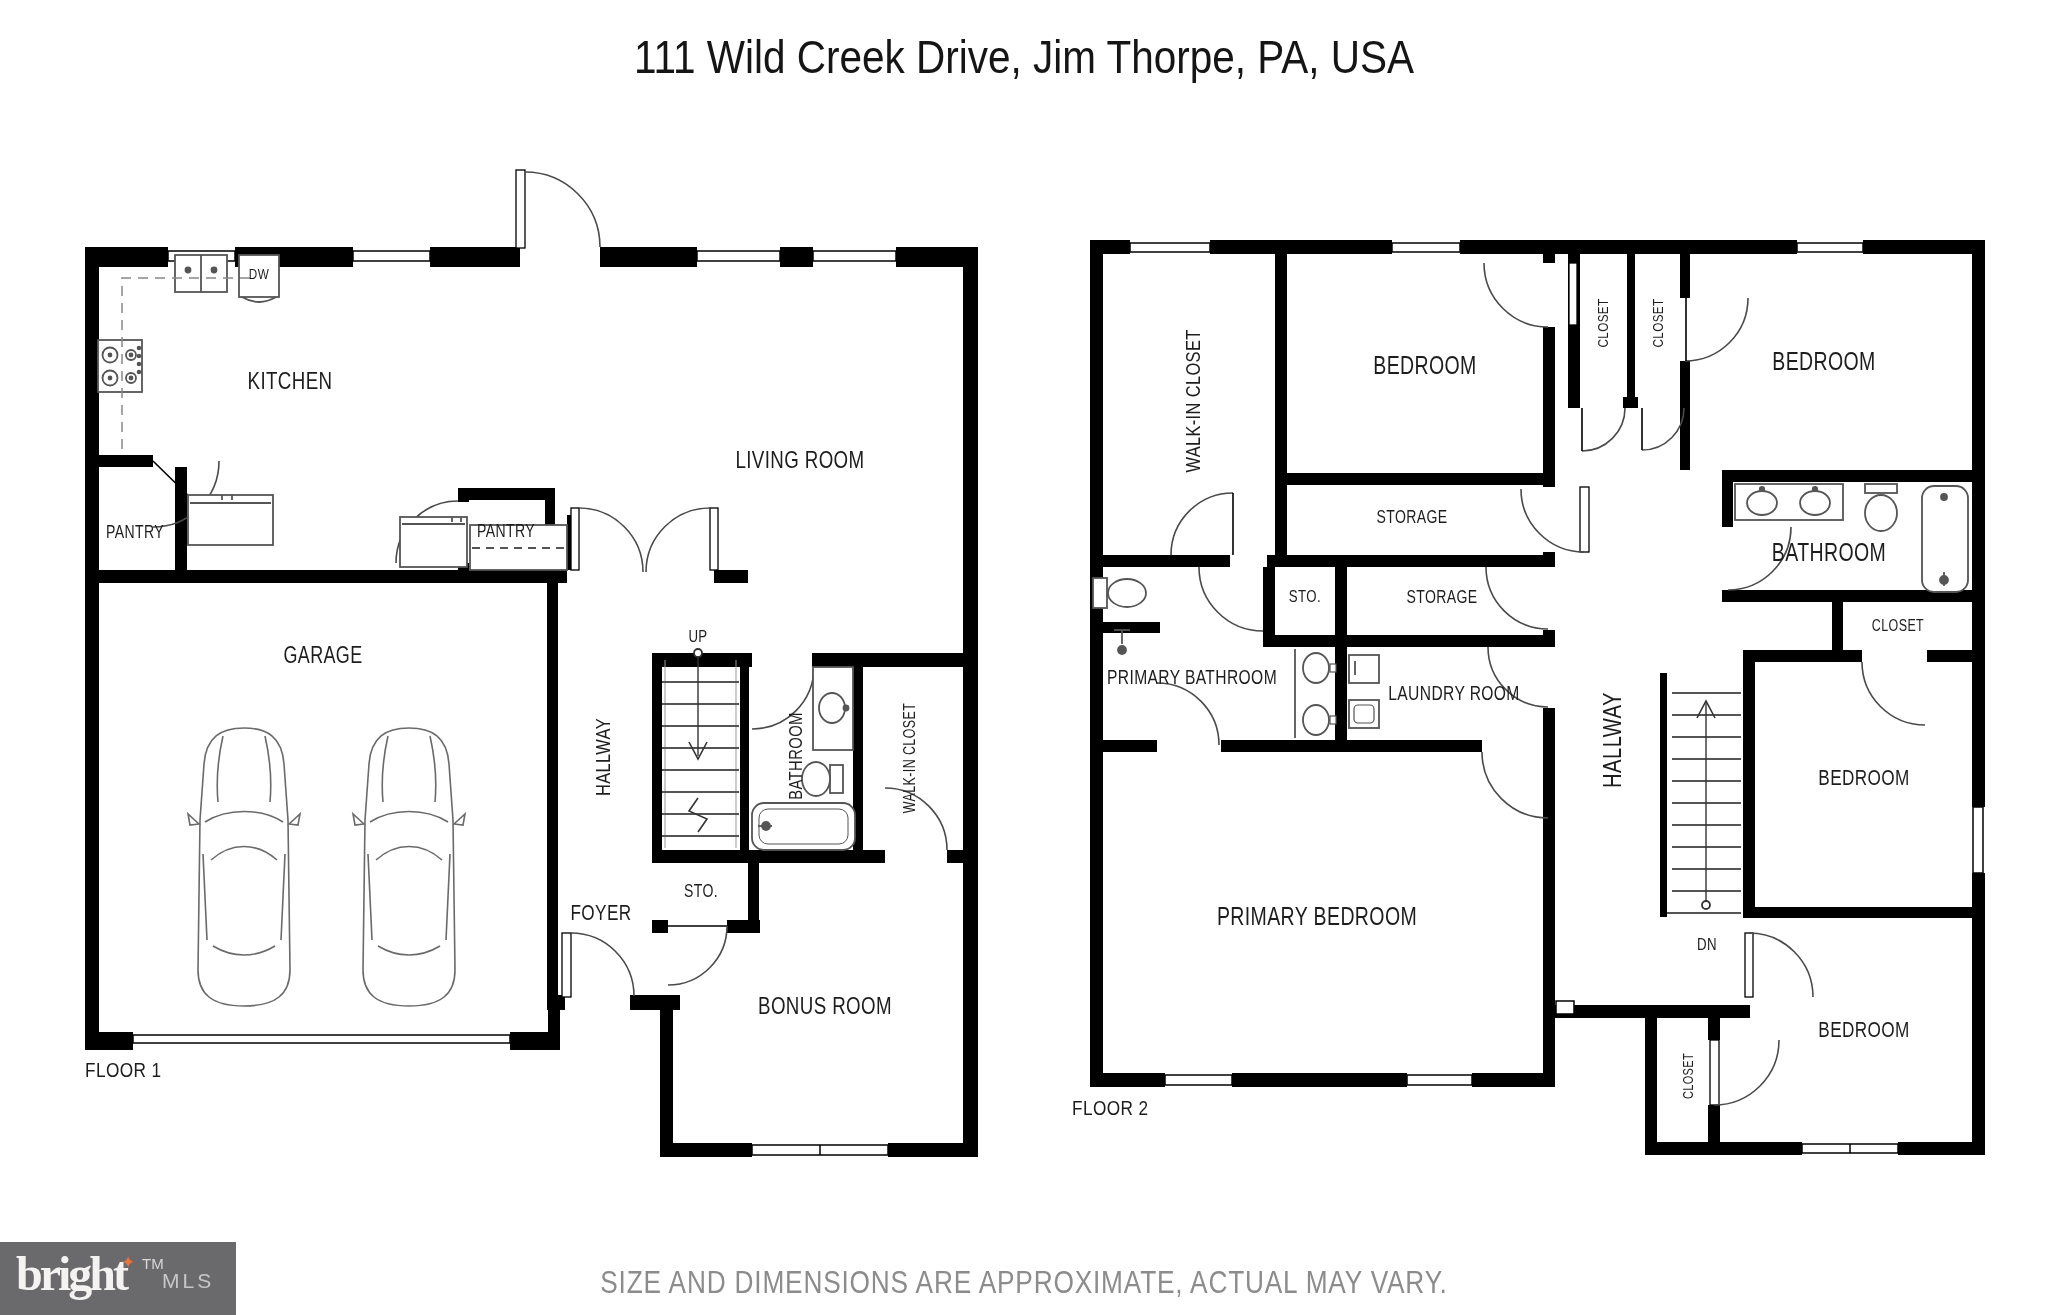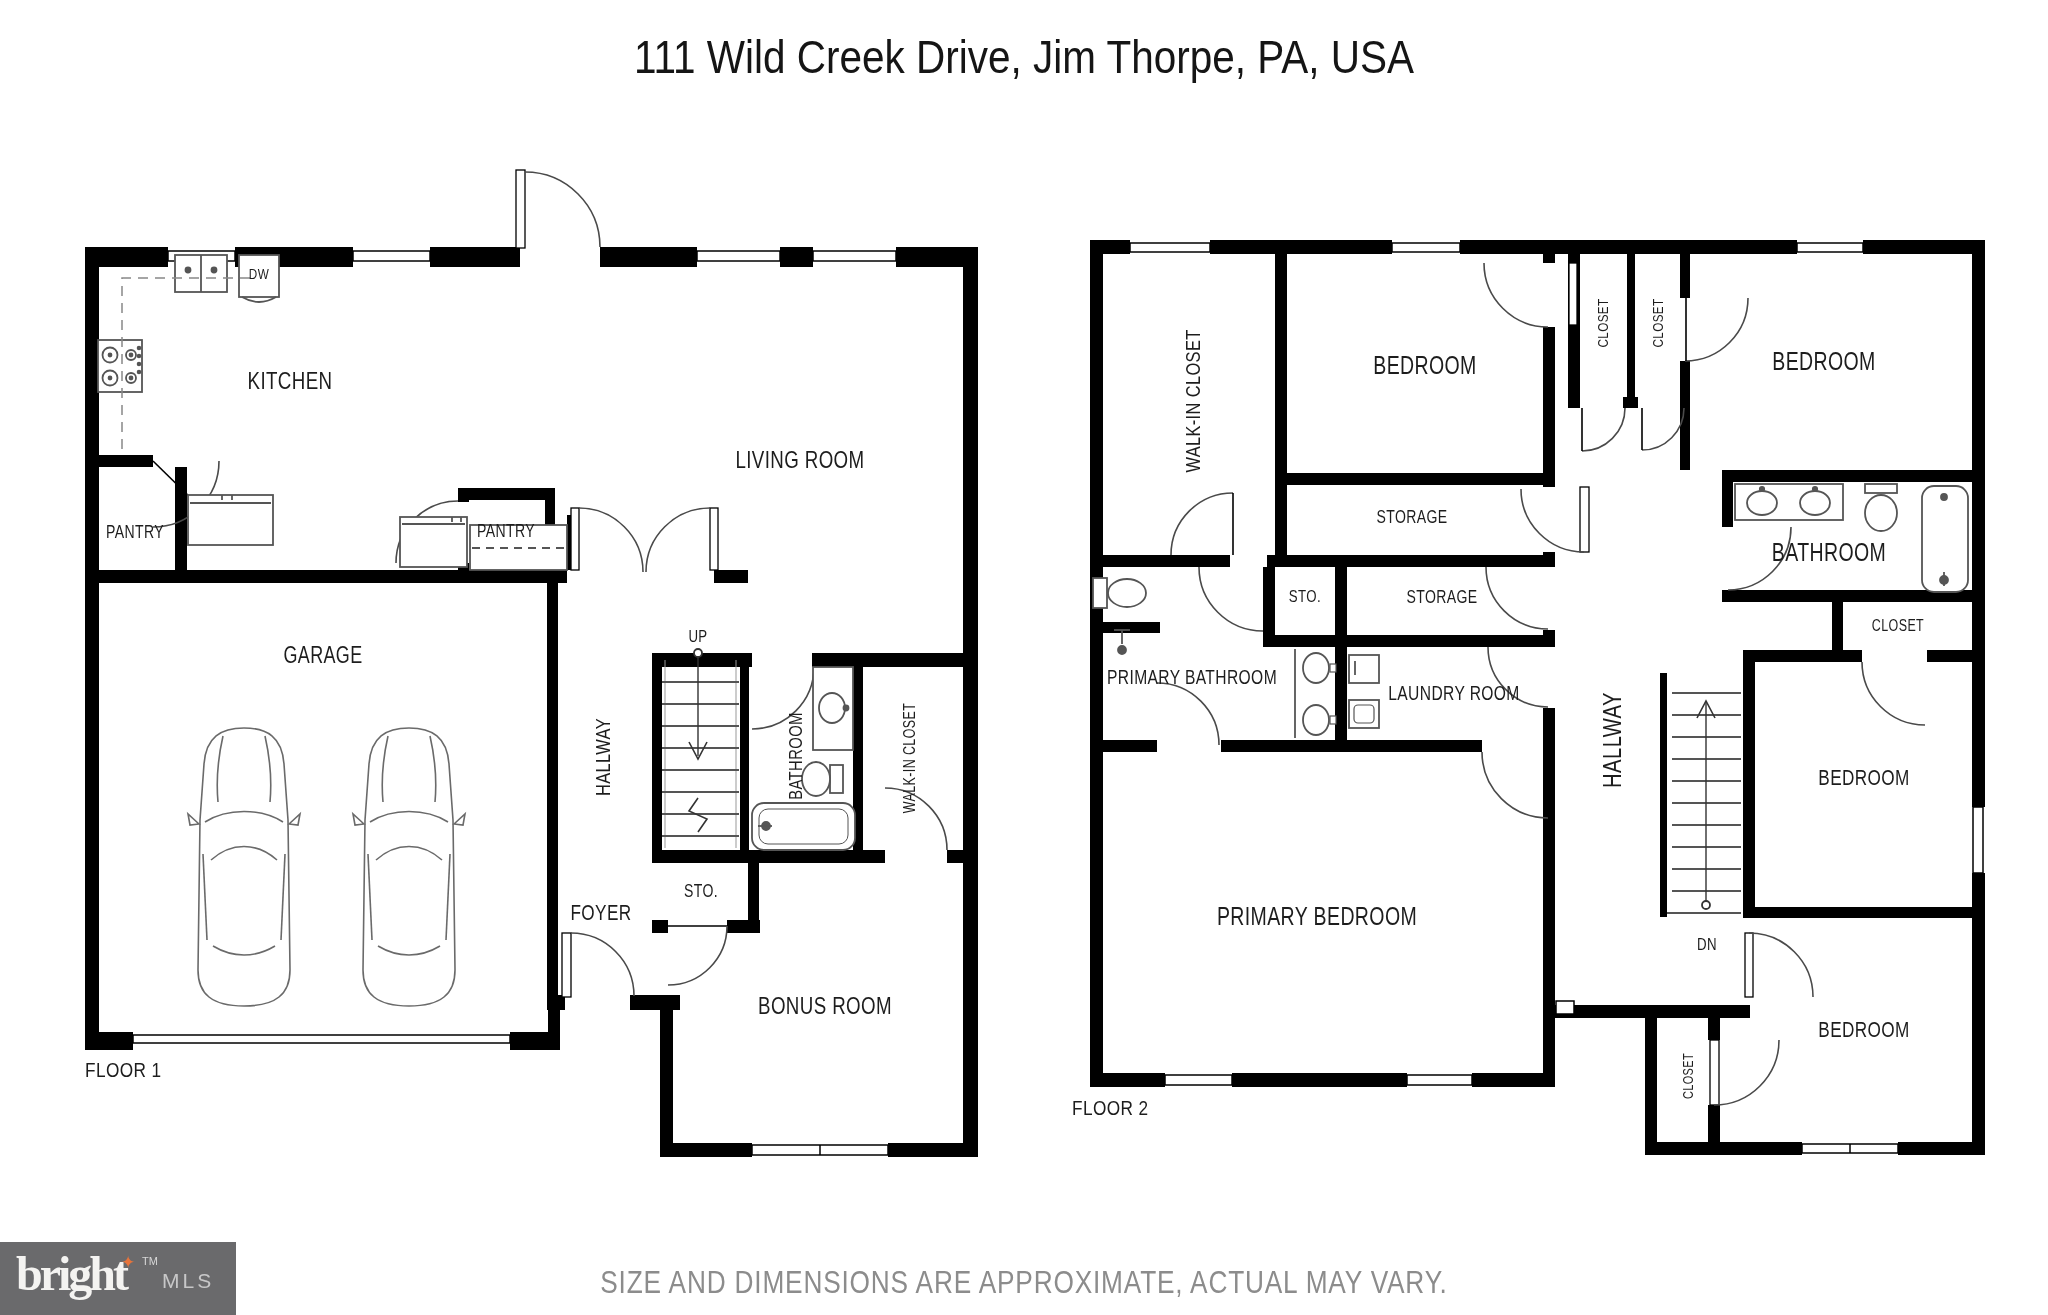--- a/index.html
+++ b/index.html
@@ -12,21 +12,21 @@
   .lbl.v{transform:translate(-50%,-50%) rotate(-90deg) scale(0.78,1);}
   .lbl.fl{transform:translate(0,-50%) scale(0.82,1);transform-origin:left center;}
   #title{position:absolute;left:50%;top:57px;transform:translate(-50%,-50%) scale(0.88,1);
          font-size:46px;color:#151515;white-space:nowrap;}
   #disclaimer{position:absolute;left:50%;top:1282px;transform:translate(-50%,-50%) scale(0.82,1);
          font-size:32px;color:#8c8c8c;white-space:nowrap;letter-spacing:1px;}
   #logo{position:absolute;left:0;top:1242px;width:236px;height:73px;background:#6a6a6c;}
   #logo .word{position:absolute;left:16px;top:4px;font-family:"Liberation Serif",serif;
          font-weight:bold;font-size:48px;color:#f4f3f1;letter-spacing:-3px;}
   #logo .star{position:absolute;left:121px;top:10px;font-size:17px;color:#e8743b;}
-  #logo .tm{position:absolute;left:142px;top:13px;font-size:11px;color:#d7d7d7;}
+  #logo .tm{position:absolute;left:142px;top:13px;font-size:15px;color:#d7d7d7;}
   #logo .mls{position:absolute;left:150px;top:27px;font-size:21px;color:#c7c7c8;letter-spacing:3px;margin-left:12px;}
 </style>
 </head>
 <body>
 
 <div id="page">
 
 <svg width="2048" height="1315" viewBox="0 0 2048 1315">
   <defs>
     <g id="car" stroke="#6a6a6a" stroke-width="1.6" fill="#fff">

